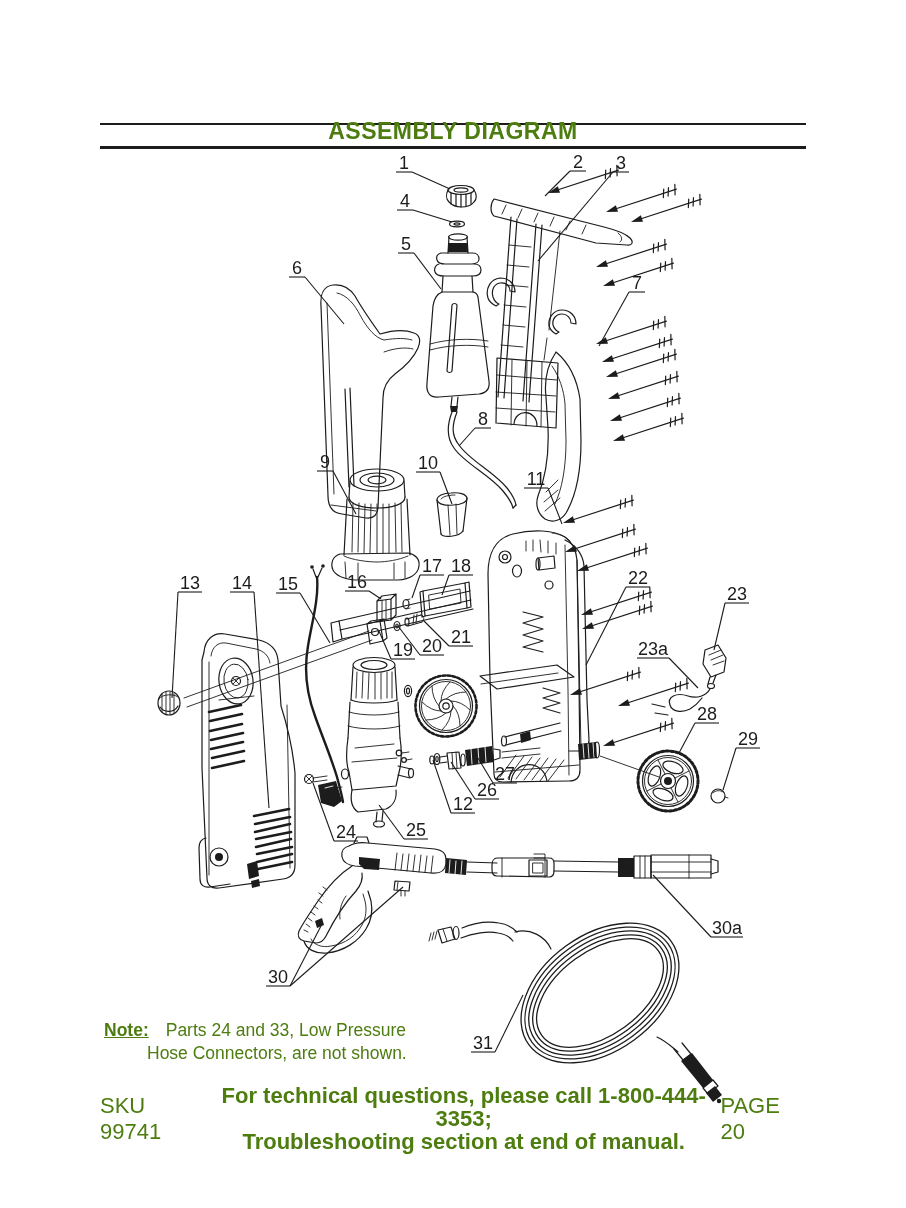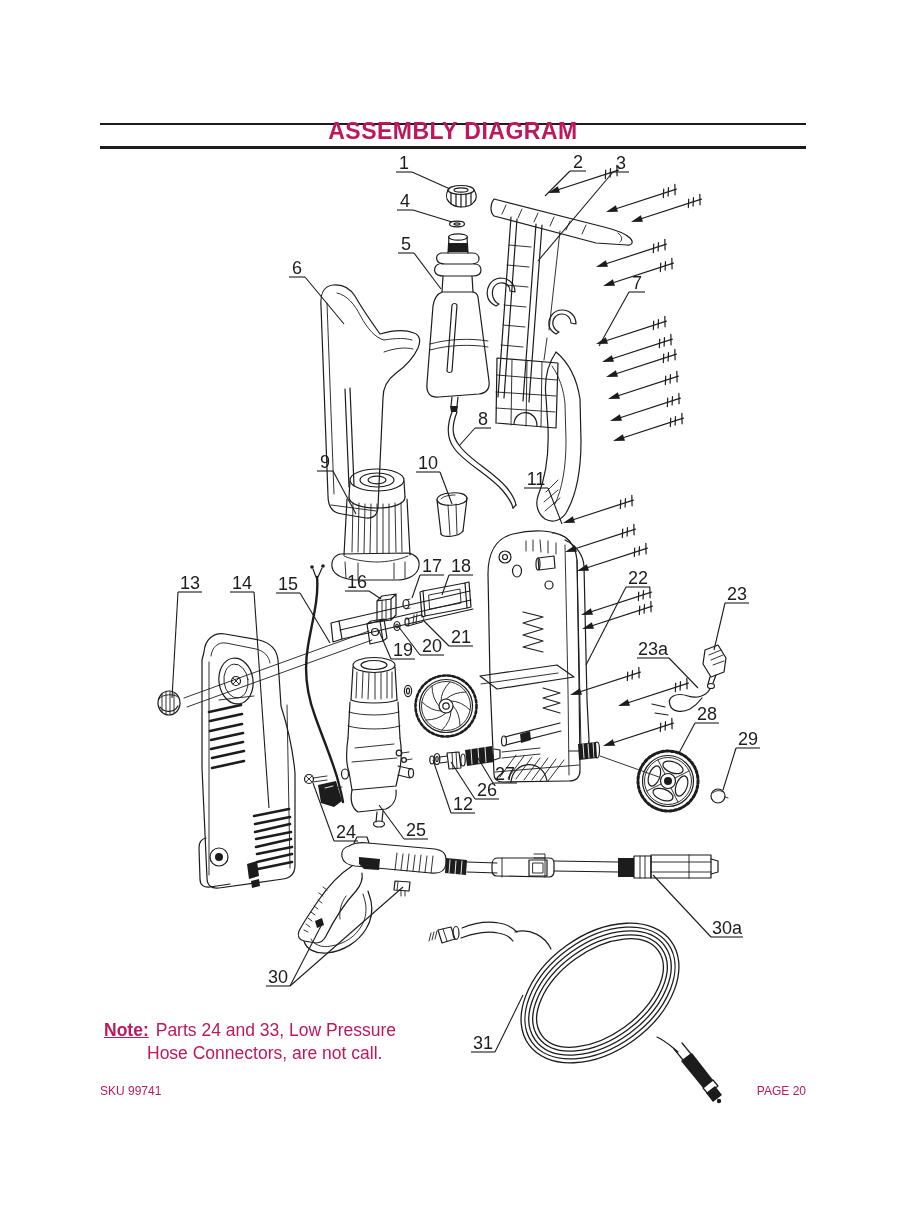--- a/index.html
+++ b/index.html
@@ -1,33 +1,33 @@
 <!DOCTYPE html>
 <html><head>
 <meta charset="utf-8">
 <style>
   html,body{margin:0;padding:0;background:#e8e8e8;}
   .page{
     position:relative;width:906px;height:1208px;background:#ffffff;
-    font-family:"Liberation Sans",sans-serif;color:#be185d;overflow:hidden;margin:0 auto;
+    font-family:"Liberation Sans",sans-serif;color:#4d7c0f;overflow:hidden;margin:0 auto;
   }
   .rule{position:absolute;left:100px;width:706px;background:#1c1c1c;}
   .rule-top{top:123px;height:2px;}
   .rule-bottom{top:146px;height:3px;}
   .page-title{
     position:absolute;left:0;right:0;top:118px;margin:0;text-align:center;
     font-size:23px;font-weight:bold;letter-spacing:.5px;line-height:26px;
   }
   .diagram-svg{position:absolute;left:0;top:0;width:906px;height:1208px;}
   .note{position:absolute;left:104px;top:1019px;font-size:17.5px;line-height:23px;}
-  .note-label{font-weight:bold;text-decoration:underline;margin-right:7px;}
+  .note-label{font-weight:bold;text-decoration:underline;margin-right:17px;}
   .note-line2{display:block;margin-left:43px;}
   .footer{
     position:absolute;left:100px;top:1084px;width:706px;
-    display:flex;align-items:center;justify-content:space-between;font-size:12px;
+    display:flex;align-items:center;justify-content:space-between;font-size:22px;
   }
   .footer-center{text-align:center;font-weight:bold;line-height:23px;}
   
   .ln{stroke:#1c1c1c;fill:none;stroke-width:1.2;stroke-linecap:round;stroke-linejoin:round;}
   .thin{stroke-width:0.9;}
   .thick{stroke-width:2.4;}
   .vent{stroke-width:2.6;}
   .dash{stroke-dasharray:6 3.5;stroke-width:0.9;}
   .fill{fill:#1c1c1c;stroke:none;}
   .wline{stroke:#ffffff;fill:none;stroke-width:0.9;}
@@ -479,21 +479,25 @@
         <line x1="711" y1="937" x2="743" y2="937"></line>
         <line x1="711" y1="937" x2="653" y2="875"></line>
         <text x="483" y="1049" text-anchor="middle">31</text>
         <line x1="471" y1="1052" x2="495" y2="1052"></line>
         <line x1="495" y1="1052" x2="523" y2="995"></line>
       </g>
   </svg>
 
   <div class="note">
     <span class="note-label">Note:</span><span>Parts 24 and 33, Low Pressure</span>
-    <span class="note-line2">Hose Connectors, are not call.</span>
+    <span class="note-line2">Hose Connectors, are not shown.</span>
   </div>
 
   <div class="footer">
     <div>SKU 99741</div>
+    <div class="footer-center">
+      <div>For technical questions, please call 1-800-444-3353;</div>
+      <div>Troubleshooting section at end of manual.</div>
+    </div>
     <div>PAGE 20</div>
   </div>
 
 </div>
 
 </body></html>

